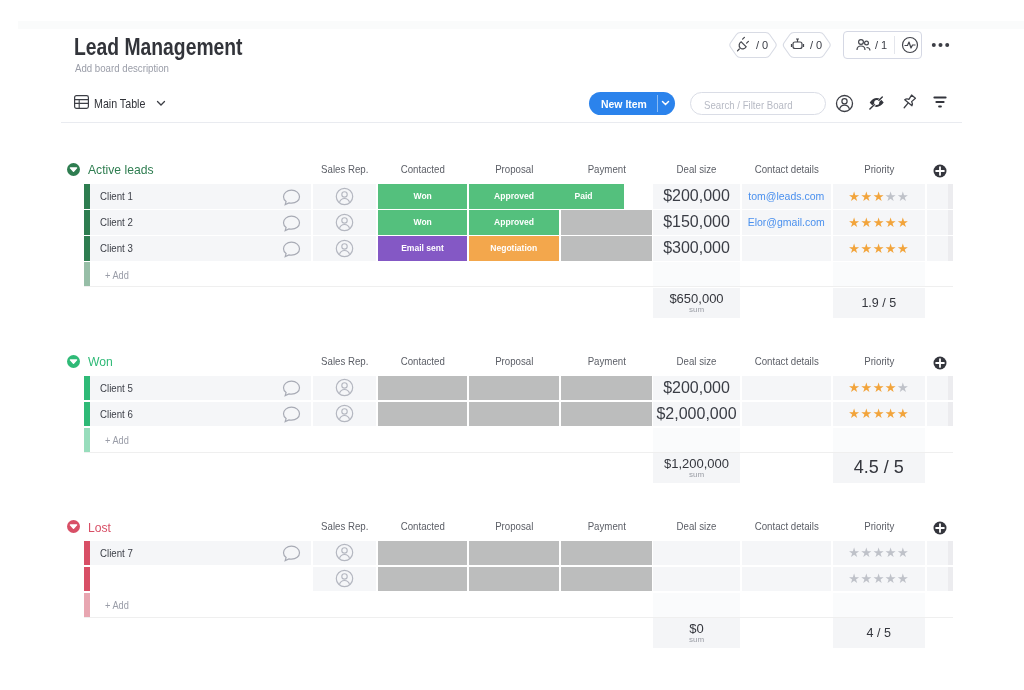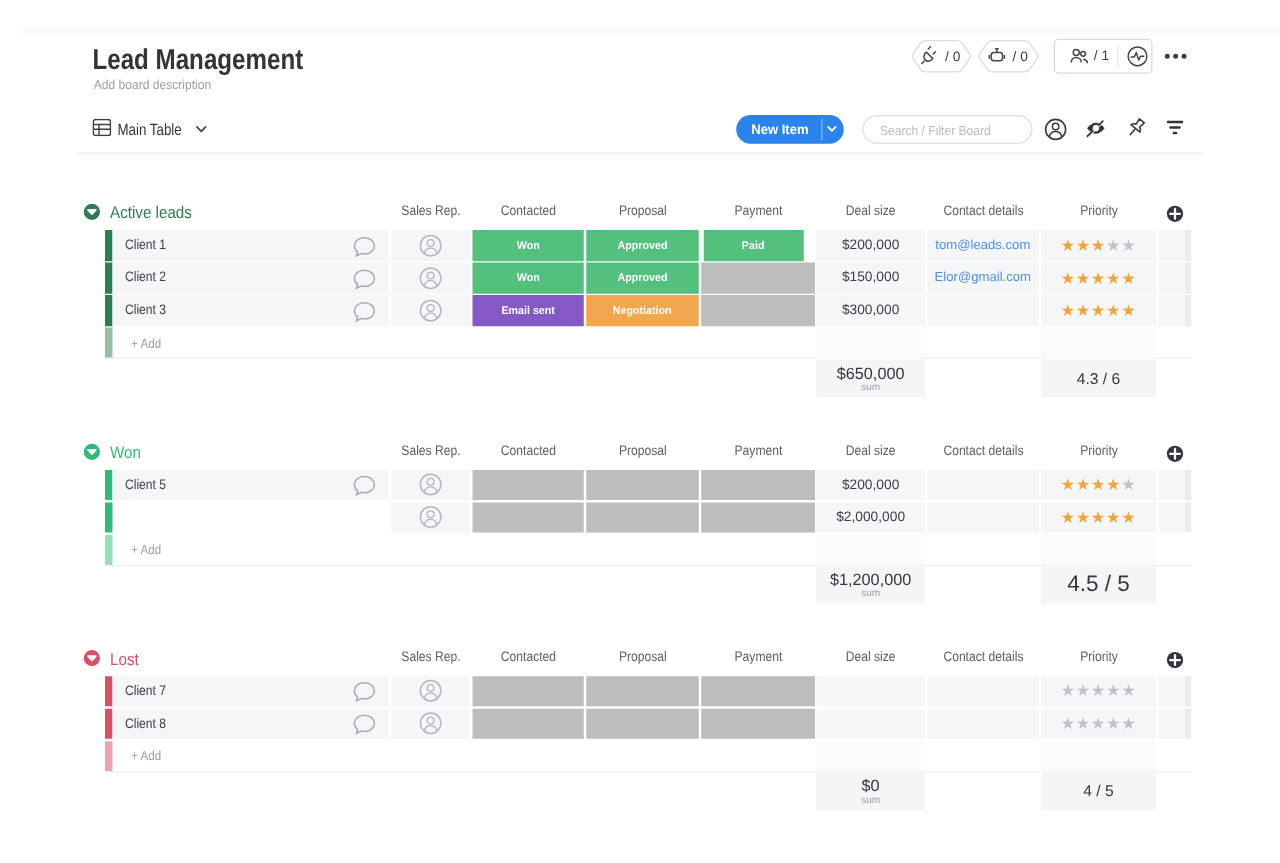--- a/index.html
+++ b/index.html
@@ -36,21 +36,21 @@
   .cname { left:6px;     width:221px; }
   .cstrip{ left:864px;   width:5px; background:#ececef; }
   .ctr { display:flex; align-items:center; justify-content:center; }
   .nametxt { position:absolute; left:10px; top:6px; font-size:11px; color:#3c3f47; transform:scaleX(0.88); transform-origin:0 0; white-space:nowrap; }
   .bub { position:absolute; left:191px; top:3.5px; }
   .gray { background:#bcbdbd; }
   .chip { color:#fff; font-size:9px; font-weight:bold; transform:scaleX(0.95); white-space:nowrap; }
   .green { background:#54c07d; }
   .purple{ background:#8458c5; }
   .orange{ background:#f3a74c; }
-  .dealtxt { font-size:11px; color:#3a3d45; }
+  .dealtxt { font-size:16px; color:#3a3d45; }
   .mailtxt { font-size:10.5px; color:#4a90ee; }
   .stars { font-size:13px; letter-spacing:0.5px; white-space:nowrap; }
   .so { color:#f2a43b; } .sg { color:#bfc2c9; }
   .addrow { position:absolute; left:84px; width:869px; height:25px; border-bottom:1px solid #efefef; }
   .addrow .abar { position:absolute; left:0; top:0; width:6px; height:100%; }
   .addrow .atxt { position:absolute; left:21px; top:6.5px; font-size:10.5px; color:#9a9da8; transform:scaleX(0.88); transform-origin:0 0; }
   .addrow .tint { position:absolute; top:0; height:100%; background:#fafbfc; }
   .sumbox { position:absolute; background:#f4f5f7; text-align:center; }
   .plusbtn { position:absolute; left:932.5px; top:3.5px; }
 </style>
@@ -178,21 +178,21 @@
           <circle cx="10.5" cy="8.4" r="2.7" stroke="#b4b7c0" stroke-width="1.1" fill="none"></circle>
           <path d="M5.4 16.7 c0.7-2.9 2.7-4.2 5.1-4.2 s4.4 1.3 5.1 4.2" stroke="#b4b7c0" stroke-width="1.1" fill="none"></path>
         </svg>
       </div>
       <div class="cell ctr green" style="left:293.5px;width:89.5px">
         <span class="chip">Won</span>
       </div>
       <div class="cell ctr green" style="left:384.5px;width:90.5px">
         <span class="chip">Approved</span>
       </div>
-      <div class="cell ctr green" style="left:479px;width:80px">
+      <div class="cell ctr green" style="left:460px;width:80px">
         <span class="chip">Paid</span>
       </div>
       <div class="cell ctr" style="left:569px;width:87px">
         <span class="dealtxt">$200,000</span>
       </div>
       <div class="cell ctr" style="left:657.5px;width:89.5px">
         <span class="mailtxt">tom@leads.com</span>
       </div>
       <div class="cell ctr" style="left:748.5px;width:92.5px">
         <span class="stars"><span class="so">★★★</span><span class="sg">★★</span></span>
@@ -270,21 +270,21 @@
       <div class="abar" style="background:#97bea7"></div>
       <div class="atxt">+ Add</div>
       <div class="tint" style="left:569px;width:87px"></div>
       <div class="tint" style="left:748.5px;width:92.5px"></div>
     </div>
     <div class="sumbox" style="left:653px;top:127.5px;width:87px;height:30px;">
       <div style="font-size:13px;color:#34363d;margin-top:3px;">$650,000</div>
       <div style="font-size:8px;color:#9a9da5;margin-top:-1px;">sum</div>
     </div>
     <div class="sumbox ctr" style="left:832.5px;top:127.5px;width:92.5px;height:30px;">
-      <span style="font-size:12.5px;color:#34363d;">4.3 / 6</span>
+      <span style="font-size:12.5px;color:#34363d;">1.9 / 5</span>
     </div>
   </div>
 <div class="abs group" style="top:352px">
     <svg class="abs" style="left:67px;top:2.5px" width="13" height="13" viewBox="0 0 13 13">
       <circle cx="6.5" cy="6.5" r="6.5" fill="#2fba77"></circle>
       <path d="M3.4 4.9 L6.5 8.3 L9.6 4.9 Z" fill="#fff" stroke="#fff" stroke-width="1.4" stroke-linejoin="round"></path>
     </svg>
     <div class="gtitle" style="color:#2fba77">Won</div>
     <div class="chead">
       <span style="left:312.5px;width:63.5px">Sales Rep.</span>
@@ -322,20 +322,26 @@
       </div>
       <div class="cell ctr" style="left:657.5px;width:89.5px"></div>
       <div class="cell ctr" style="left:748.5px;width:92.5px">
         <span class="stars"><span class="so">★★★★</span><span class="sg">★</span></span>
       </div>
       <div class="cell" style="left:842.5px;width:21.5px"></div>
       <div class="cell cstrip"></div>
     </div>
     <div class="row" style="top:49.5px">
       <div class="cell bar" style="background:#2fba77"></div>
+      <div class="cell cname">
+        <span class="nametxt">Client 6</span>
+        <svg class="bub" width="21" height="19" viewBox="0 0 21 19">
+          <path d="M10.5 2.2 c4.6 0 8 2.9 8 6.5 s-3.4 6.5-8 6.5 c-0.9 0-1.8-0.1-2.6-0.35 L4.2 16.6 l0.9-3.1 c-1.6-1.2-2.6-2.9-2.6-4.8 c0-3.6 3.4-6.5 8-6.5 z" fill="none" stroke="#a8abb5" stroke-width="1.2"></path>
+        </svg>
+      </div>
       <div class="cell ctr" style="left:228.5px;width:63.5px">
         <svg width="21" height="21" viewBox="0 0 21 21">
           <circle cx="10.5" cy="10.5" r="8.2" stroke="#b4b7c0" stroke-width="1.2" fill="none"></circle>
           <circle cx="10.5" cy="8.4" r="2.7" stroke="#b4b7c0" stroke-width="1.1" fill="none"></circle>
           <path d="M5.4 16.7 c0.7-2.9 2.7-4.2 5.1-4.2 s4.4 1.3 5.1 4.2" stroke="#b4b7c0" stroke-width="1.1" fill="none"></path>
         </svg>
       </div>
       <div class="cell gray" style="left:293.5px;width:89.5px"></div>
       <div class="cell gray" style="left:384.5px;width:90.5px"></div>
       <div class="cell gray" style="left:476.5px;width:91.5px"></div>
@@ -403,26 +409,20 @@
       <div class="cell ctr" style="left:569px;width:87px"></div>
       <div class="cell ctr" style="left:657.5px;width:89.5px"></div>
       <div class="cell ctr" style="left:748.5px;width:92.5px">
         <span class="stars"><span class="sg">★★★★★</span></span>
       </div>
       <div class="cell" style="left:842.5px;width:21.5px"></div>
       <div class="cell cstrip"></div>
     </div>
     <div class="row" style="top:49px">
       <div class="cell bar" style="background:#d84f66"></div>
-      <div class="cell cname">
-        <span class="nametxt">Client 8</span>
-        <svg class="bub" width="21" height="19" viewBox="0 0 21 19">
-          <path d="M10.5 2.2 c4.6 0 8 2.9 8 6.5 s-3.4 6.5-8 6.5 c-0.9 0-1.8-0.1-2.6-0.35 L4.2 16.6 l0.9-3.1 c-1.6-1.2-2.6-2.9-2.6-4.8 c0-3.6 3.4-6.5 8-6.5 z" fill="none" stroke="#a8abb5" stroke-width="1.2"></path>
-        </svg>
-      </div>
       <div class="cell ctr" style="left:228.5px;width:63.5px">
         <svg width="21" height="21" viewBox="0 0 21 21">
           <circle cx="10.5" cy="10.5" r="8.2" stroke="#b4b7c0" stroke-width="1.2" fill="none"></circle>
           <circle cx="10.5" cy="8.4" r="2.7" stroke="#b4b7c0" stroke-width="1.1" fill="none"></circle>
           <path d="M5.4 16.7 c0.7-2.9 2.7-4.2 5.1-4.2 s4.4 1.3 5.1 4.2" stroke="#b4b7c0" stroke-width="1.1" fill="none"></path>
         </svg>
       </div>
       <div class="cell gray" style="left:293.5px;width:89.5px"></div>
       <div class="cell gray" style="left:384.5px;width:90.5px"></div>
       <div class="cell gray" style="left:476.5px;width:91.5px"></div>

